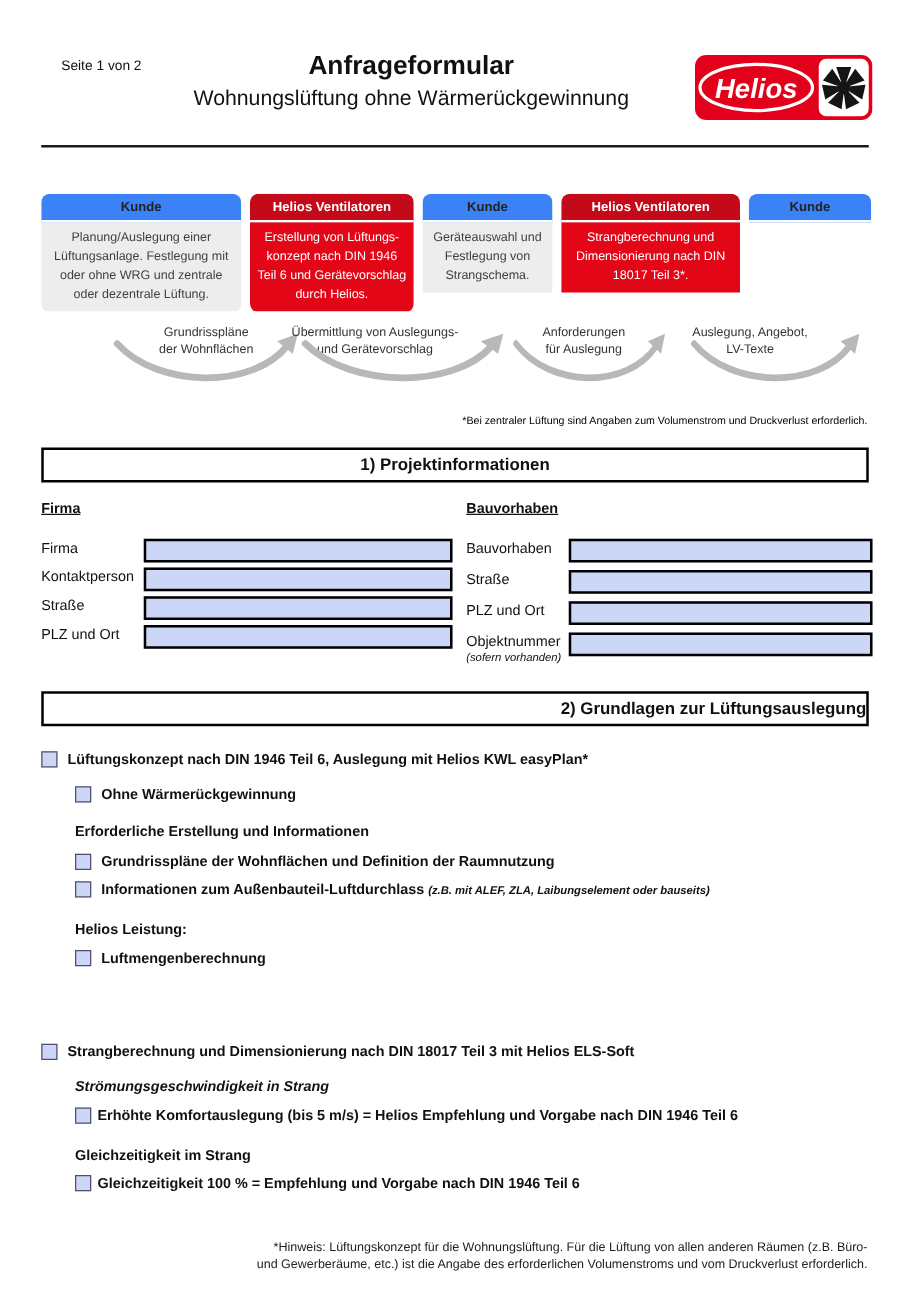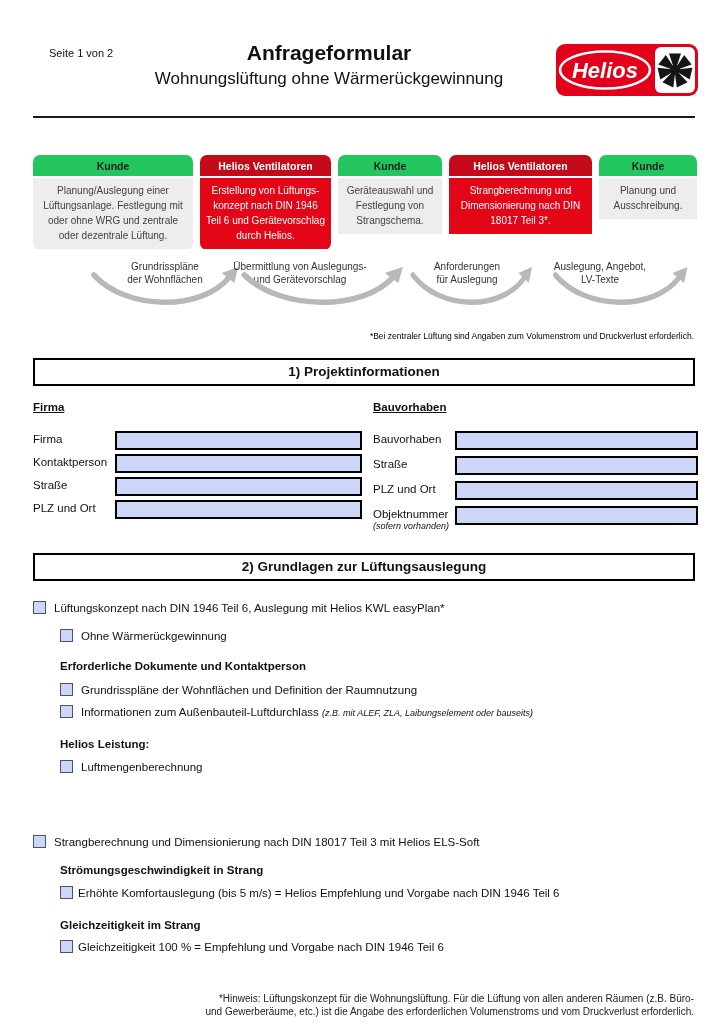--- a/index.html
+++ b/index.html
@@ -15,21 +15,21 @@
   .header-rule{left:33px;top:116px;width:662px;height:2px;background:#1a1a1a;}
 
   
   .logo{left:556px;top:44px;width:168px;height:52px;}
 
   
   .flow-row{left:33px;top:155px;width:664px;display:flex;gap:7px;}
   .flow-box{height:95px;border-radius:7px;overflow:hidden;box-sizing:border-box;text-align:center;}
   .fb-hdr{font-size:10.5px;font-weight:bold;padding:5px 2px 4px;border-bottom:2px solid #fff;}
   .fb-body{font-size:10px;line-height:15px;padding:5px 5px 6px;text-align:center;}
-  .flow-box.gray .fb-hdr{background:#22c55e;color:#222;}
+  .flow-box.gray .fb-hdr{background:#3b82f6;color:#222;}
   .flow-box.gray .fb-body{background:#ededed;color:#3f3f3f;}
   .flow-box.red .fb-hdr{background:#c40a18;color:#fff;}
   .flow-box.red .fb-body{background:#e30617;color:#fff;}
 
   
   .arrow-label{top:260px;width:170px;text-align:center;font-size:10px;line-height:13px;color:#333;}
   .arrow-svg{top:267px;height:46px;}
   .flow-footnote{top:331px;right:33px;font-size:8.5px;color:#000;}
 
   
@@ -39,24 +39,24 @@
   
   .col-heading{font-size:11.5px;font-weight:bold;text-decoration:underline;}
   .field-label{font-size:11.5px;color:#111;}
   .field-sublabel{font-size:9px;font-style:italic;color:#111;}
   .field-input{background:#ccd6f7;border:2px solid #000;box-sizing:border-box;height:19px;padding:0 4px;
                font-size:11px;font-family:"Liberation Sans", sans-serif;}
 
   
   .cbrow{position:absolute;display:flex;align-items:flex-start;gap:8px;}
   .cb{width:13px;height:13px;background:#ccd6f7;border:1.5px solid #50506e;box-sizing:border-box;flex:0 0 auto;}
-  .cb-label{font-size:11.5px;line-height:14px;color:#111;}
+  .cb-label{font-size:11.5px;line-height:14px;color:#111;font-weight:bold;}
   .sub-heading{font-size:11.5px;font-weight:bold;color:#111;}
   .inline-note{font-size:9px;font-style:italic;}
-  .bold{font-weight:normal;}
+  .bold{font-weight:bold;}
 
   
   .page-footnote{top:992px;right:33px;left:200px;text-align:right;font-size:10px;line-height:13px;color:#222;}
 </style>
 </head>
 <body>
 
 <div class="page">
 
   <div class="abs page-indicator">Seite 1 von 2</div>
@@ -100,21 +100,20 @@
     <div class="flow-box gray" style="width:104px;">
       <div class="fb-hdr">Kunde</div>
       <div class="fb-body">Geräteauswahl und Festlegung von Strangschema.</div>
     </div>
     <div class="flow-box red" style="width:143px;">
       <div class="fb-hdr">Helios Ventilatoren</div>
       <div class="fb-body">Strangberechnung und Dimensionierung nach DIN 18017 Teil 3*.</div>
     </div>
     <div class="flow-box gray" style="width:98px;">
       <div class="fb-hdr">Kunde</div>
-      <div class="fb-body">Planung und Ausschreibung.</div>
     </div>
   </div>
 
   <div class="abs arrow-label" style="left:80px;">
     <div>Grundrisspläne</div>
     <div>der Wohnflächen</div>
   </div>
   <svg class="abs arrow-svg" style="left:88px;width:155px;" viewBox="0 0 160 46" preserveAspectRatio="none">
     <path d="M6,8 C40,44 118,44 146,10" stroke="#b8b8b8" stroke-width="5.5" fill="none" stroke-linecap="round"></path>
     <polygon points="155,0 151,16 138,6" fill="#b8b8b8"></polygon>
@@ -166,33 +165,33 @@
   <div class="abs field-label" style="left:373px;top:433px;">Bauvorhaben</div>
   <input class="abs field-input" style="left: 455px; top: 431px; width: 243px;">
   <div class="abs field-label" style="left:373px;top:458px;">Straße</div>
   <input class="abs field-input" style="left: 455px; top: 456px; width: 243px;">
   <div class="abs field-label" style="left:373px;top:483px;">PLZ und Ort</div>
   <input class="abs field-input" style="left: 455px; top: 481px; width: 243px;">
   <div class="abs field-label" style="left:373px;top:508px;">Objektnummer</div>
   <div class="abs field-sublabel" style="left:373px;top:521px;font-style:italic;">(sofern vorhanden)</div>
   <input class="abs field-input" style="left: 455px; top: 506px; width: 243px;">
 
-  <div class="abs section-header" style="top:553px;">2) Grundlagen zur Lüftungsauslegung</div>
+  <div class="abs section-header" style="top:553px;text-align:right;">2) Grundlagen zur Lüftungsauslegung</div>
 
   <div class="cbrow" style="left:33px;top:601px;">
     <div class="cb"></div>
     <span class="cb-label bold">Lüftungskonzept nach DIN 1946 Teil 6, Auslegung mit Helios KWL easyPlan*</span>
   </div>
 
   <div class="cbrow" style="left:60px;top:629px;">
     <div class="cb"></div>
     <span class="cb-label">Ohne Wärmerückgewinnung</span>
   </div>
 
-  <div class="abs sub-heading" style="left:60px;top:660px;">Erforderliche Dokumente und Kontaktperson</div>
+  <div class="abs sub-heading" style="left:60px;top:660px;">Erforderliche Erstellung und Informationen</div>
 
   <div class="cbrow" style="left:60px;top:683px;">
     <div class="cb"></div>
     <span class="cb-label">Grundrisspläne der Wohnflächen und Definition der Raumnutzung</span>
   </div>
 
   <div class="cbrow" style="left:60px;top:705px;">
     <div class="cb"></div>
     <span class="cb-label"><span>Informationen zum Außenbauteil-Luftdurchlass</span> <span class="inline-note">(z.B. mit ALEF, ZLA, Laibungselement oder bauseits)</span></span>
   </div>
@@ -202,21 +201,21 @@
   <div class="cbrow" style="left:60px;top:760px;">
     <div class="cb"></div>
     <span class="cb-label">Luftmengenberechnung</span>
   </div>
 
   <div class="cbrow" style="left:33px;top:835px;">
     <div class="cb"></div>
     <span class="cb-label bold">Strangberechnung und Dimensionierung nach DIN 18017 Teil 3 mit Helios ELS-Soft</span>
   </div>
 
-  <div class="abs sub-heading" style="left:60px;top:864px;">Strömungsgeschwindigkeit in Strang</div>
+  <div class="abs sub-heading" style="left:60px;top:864px;font-style:italic;">Strömungsgeschwindigkeit in Strang</div>
 
   <div class="cbrow" style="left:60px;top:886px;gap:5px;">
     <div class="cb"></div>
     <span class="cb-label">Erhöhte Komfortauslegung (bis 5 m/s) = Helios Empfehlung und Vorgabe nach DIN 1946 Teil 6</span>
   </div>
 
   <div class="abs sub-heading" style="left:60px;top:919px;">Gleichzeitigkeit im Strang</div>
 
   <div class="cbrow" style="left:60px;top:940px;gap:5px;">
     <div class="cb"></div>

